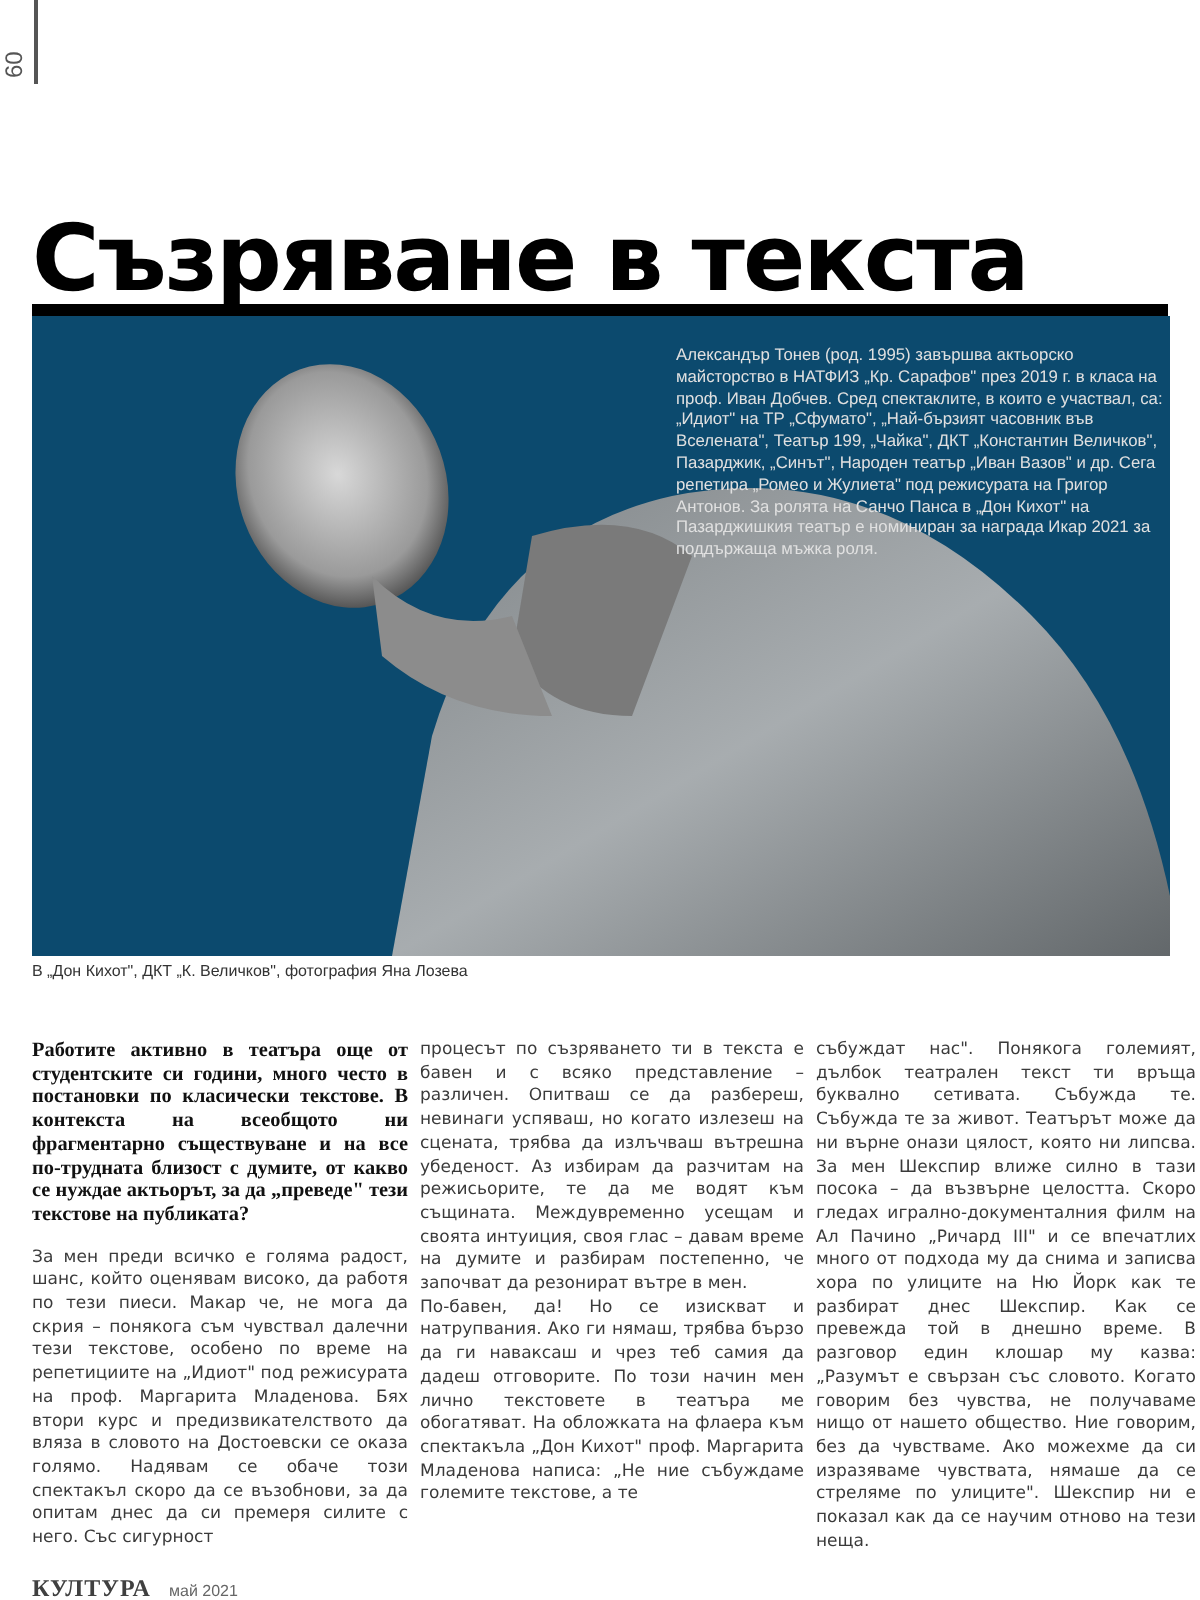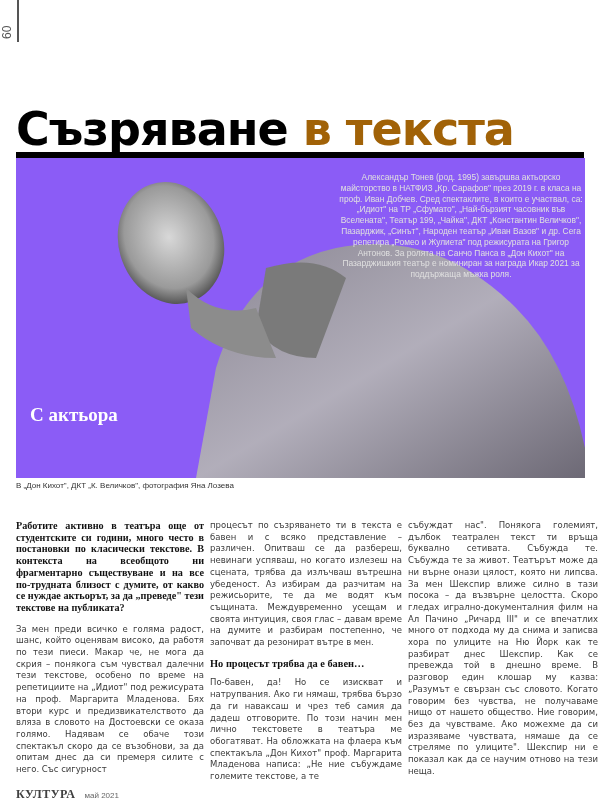--- a/index.html
+++ b/index.html
@@ -11,26 +11,26 @@
       font-family: "Liberation Sans", sans-serif; font-size: 12px; color: #555;
       writing-mode: vertical-rl; transform: rotate(180deg); text-align: center; line-height: 14px;
     }
     .page-rule { position: absolute; left: 17px; top: 0; width: 2px; height: 42px; background: #555; }
 
     .headline {
       position: absolute; left: 16px; top: 104px; width: 580px;
       font-family: "DejaVu Sans", sans-serif; font-weight: bold; font-size: 46px;
       letter-spacing: -1px; line-height: 50px; white-space: nowrap; color: #000;
     }
-    .headline .hl-grey { color: #a16207; }
+    .headline .hl-grey { color: #000000; }
     .headline-bar { position: absolute; left: 16px; top: 152px; width: 568px; height: 7px; background: #000; }
 
     .hero {
       position: absolute; left: 16px; top: 158px; width: 569px; height: 320px;
-      background: #8b5cf6; overflow: hidden; text-align: center;
+      background: #0c4a6e; overflow: hidden;
     }
     .hero-figure { position: absolute; inset: 0; }
     .hero-bio {
       position: absolute; left: 322px; top: 14px; width: 246px;
       font-family: "Liberation Sans", sans-serif; font-size: 8.4px; line-height: 10.8px; color: #e0e0e0;
     }
     .hero-title {
       position: absolute; left: 14px; top: 246px;
       font-family: "Liberation Serif", serif; font-weight: bold; font-size: 19px; line-height: 21px; color: #fff;
     }
@@ -81,33 +81,31 @@
           <stop offset="1" stop-color="#6a6a6a"></stop>
       </linearGradient>
     </defs>
     <path d="M180 320 L200 210 Q230 110 320 90 Q420 70 500 150 Q550 200 569 290 L569 320 Z" fill="url(#cloth)" opacity="0.92"></path>
     <path d="M250 110 Q300 95 330 120 L300 200 Q260 200 240 170 Z" fill="#7a7a7a"></path>
     <ellipse cx="155" cy="85" rx="52" ry="62" fill="url(#face)" transform="rotate(-20 155 85)"></ellipse>
     <path d="M170 130 Q200 160 240 150 L260 200 Q210 200 175 170 Z" fill="#8c8c8c"></path>
   </svg>
   <div class="hero-bio">Александър Тонев (род. 1995) завършва актьорско майсторство в НАТФИЗ „Кр. Сарафов" през 2019 г. в класа на проф. Иван Добчев. Сред спектаклите, в които е участвал, са: „Идиот" на ТР „Сфумато", „Най-бързият часовник във Вселената", Театър 199, „Чайка", ДКТ „Константин Величков", Пазарджик, „Синът", Народен театър „Иван Вазов" и др. Сега репетира „Ромео и Жулиета" под режисурата на Григор Антонов. За ролята на Санчо Панса в „Дон Кихот" на Пазарджишкия театър е номиниран за награда Икар 2021 за поддържаща мъжка роля.</div>
   <div class="hero-title">
-    <div>С актьора</div>
   </div>
 </div>
 <div class="caption">В „Дон Кихот", ДКТ „К. Величков", фотография Яна Лозева</div>
 
 <div class="col col1">
   <div class="lead">Работите активно в театъра още от студентските си години, много често в постановки по класически текстове. В контекста на всеобщото ни фрагментарно съществуване и на все по-трудната близост с думите, от какво се нуждае актьорът, за да „преведе" тези текстове на публиката?</div>
   <p class="body">За мен преди всичко е голяма радост, шанс, който оценявам високо, да работя по тези пиеси. Макар че, не мога да скрия – понякога съм чувствал далечни тези текстове, особено по време на репетициите на „Идиот" под режисурата на проф. Маргарита Младенова. Бях втори курс и предизвикателството да вляза в словото на Достоевски се оказа голямо. Надявам се обаче този спектакъл скоро да се възобнови, за да опитам днес да си премеря силите с него. Със сигурност</p>
 </div>
 
 <div class="col col2">
   <p class="body">процесът по съзряването ти в текста е бавен и с всяко представление – различен. Опитваш се да разбереш, невинаги успяваш, но когато излезеш на сцената, трябва да излъчваш вътрешна убеденост. Аз избирам да разчитам на режисьорите, те да ме водят към същината. Междувременно усещам и своята интуиция, своя глас – давам време на думите и разбирам постепенно, че започват да резонират вътре в мен.</p>
-  <div class="subhead">Но процесът трябва да е бавен…</div>
   <p class="body">По-бавен, да! Но се изискват и натрупвания. Ако ги нямаш, трябва бързо да ги наваксаш и чрез теб самия да дадеш отговорите. По този начин мен лично текстовете в театъра ме обогатяват. На обложката на флаера към спектакъла „Дон Кихот" проф. Маргарита Младенова написа: „Не ние събуждаме големите текстове, а те</p>
 </div>
 
 <div class="col col3">
   <p class="body">събуждат нас". Понякога големият, дълбок театрален текст ти връща буквално сетивата. Събужда те. Събужда те за живот. Театърът може да ни върне онази цялост, която ни липсва. За мен Шекспир влиже силно в тази посока – да възвърне целостта. Скоро гледах игрално-документалния филм на Ал Пачино „Ричард III" и се впечатлих много от подхода му да снима и записва хора по улиците на Ню Йорк как те разбират днес Шекспир. Как се превежда той в днешно време. В разговор един клошар му казва: „Разумът е свързан със словото. Когато говорим без чувства, не получаваме нищо от нашето общество. Ние говорим, без да чувстваме. Ако можехме да си изразяваме чувствата, нямаше да се стреляме по улиците". Шекспир ни е показал как да се научим отново на тези неща.</p>
 </div>
 
 <div class="footer">
   <span class="footer-brand">КУЛТУРА</span>
   <span class="footer-date">май 2021</span>

